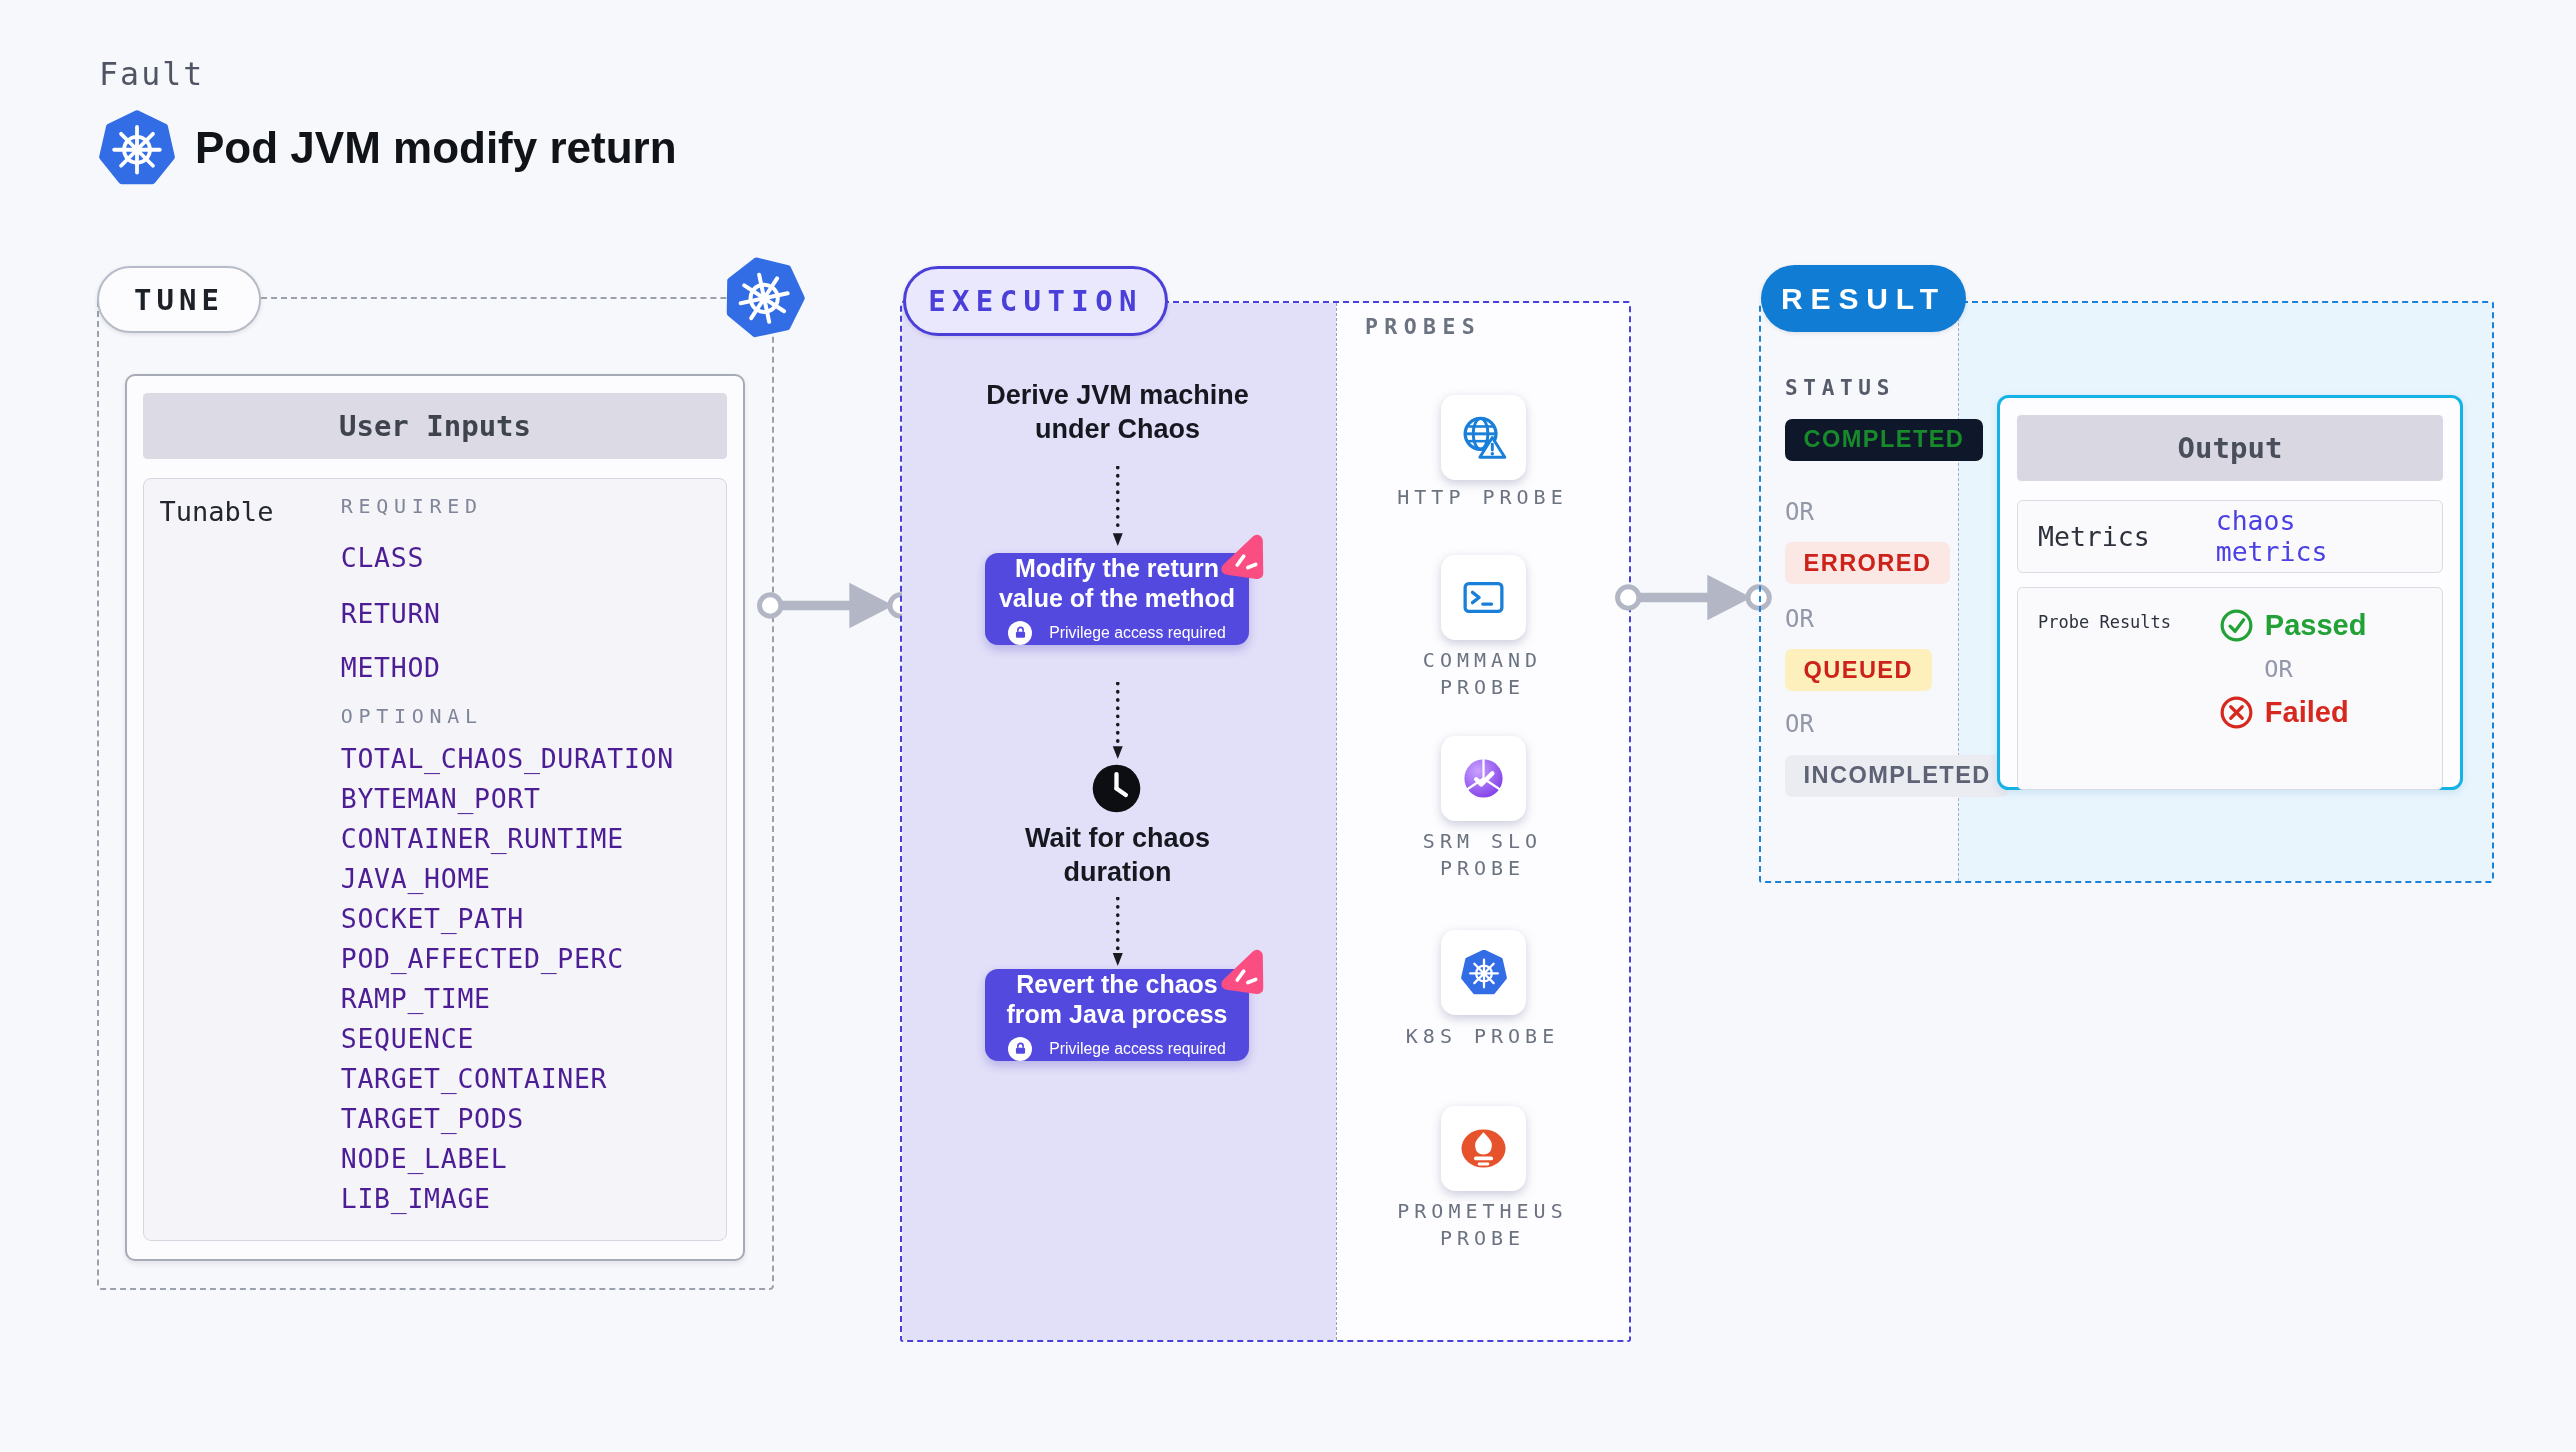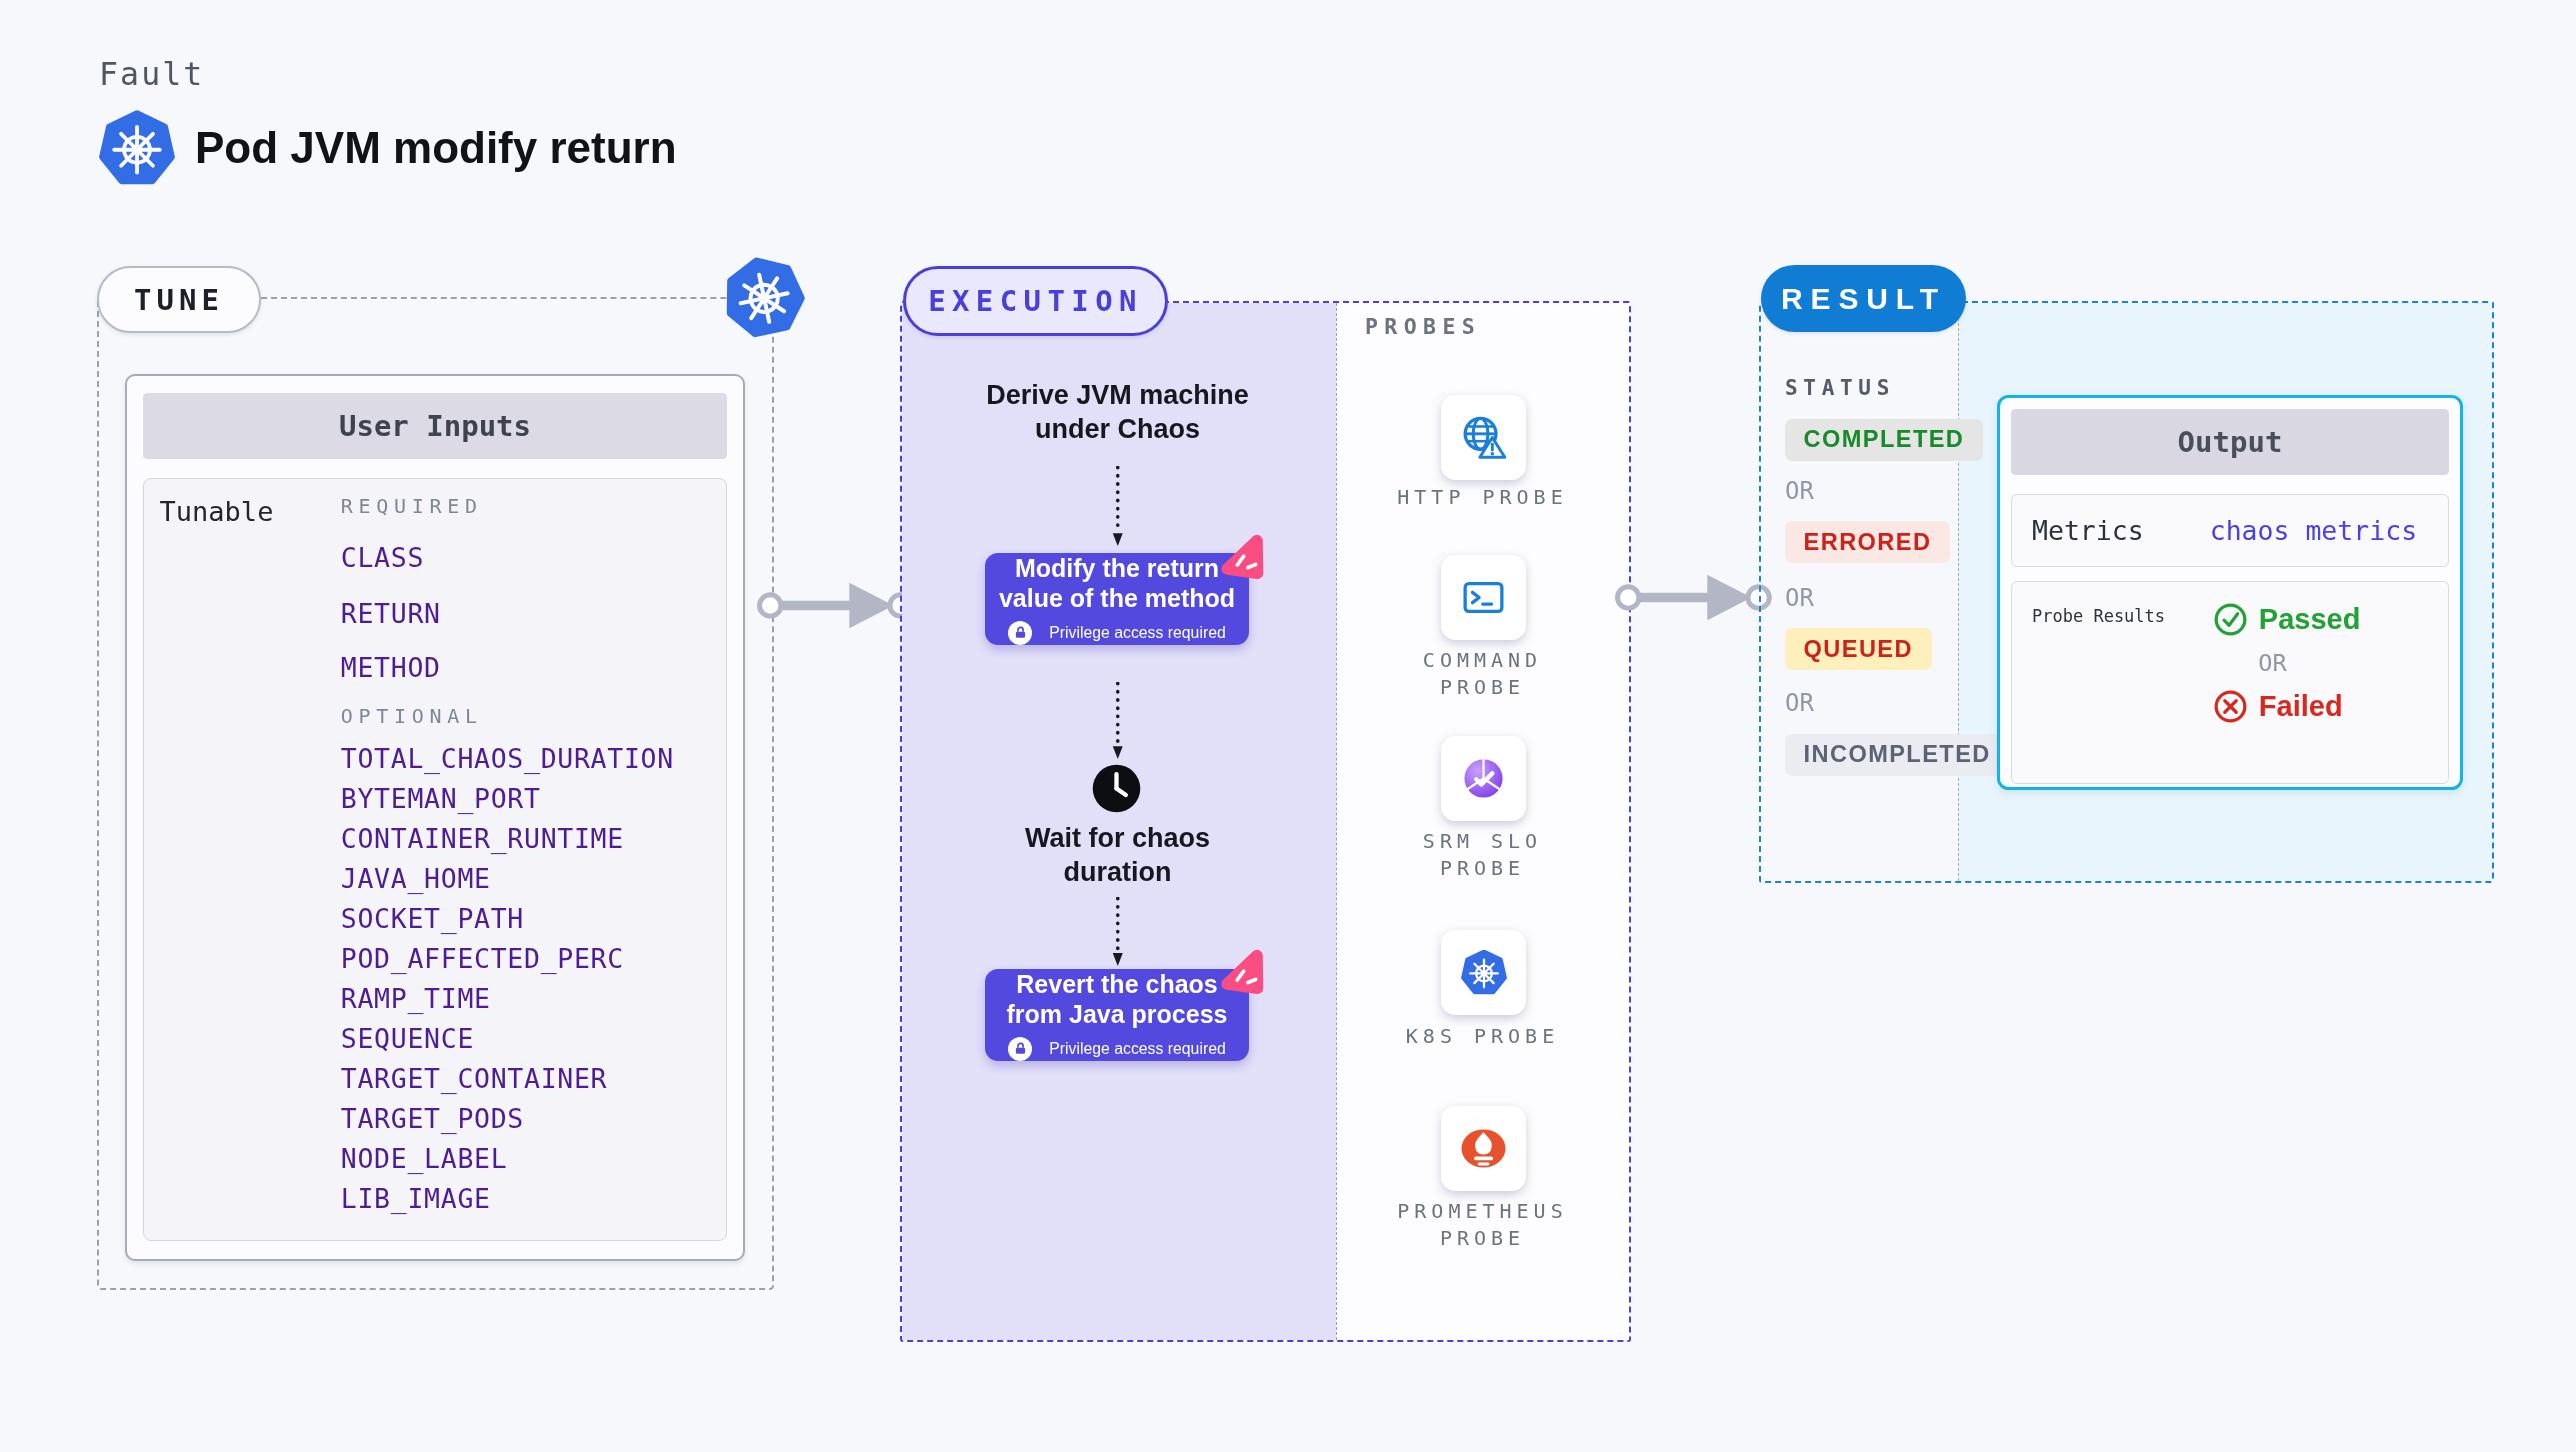--- a/index.html
+++ b/index.html
@@ -66,29 +66,29 @@
                font-size:20px;color:#6b7280;letter-spacing:5px;line-height:26.5px;}
 
   
   .result-box{left:1759px;top:301px;width:731px;height:578px;border:2.9px dashed #1b82da;border-radius:2.9px;}
   .result-azure{position:absolute;left:197px;top:0;right:0;bottom:0;background:#e9f5fd;border-left:1.4px dashed #a8adb9;}
   .status-col{left:1785px;top:376px;display:flex;flex-direction:column;align-items:flex-start;}
   .status-heading{font-family:"DejaVu Sans Mono",monospace;font-size:21px;font-weight:bold;color:#565b69;
                   letter-spacing:5.7px;margin-bottom:18.6px;}
   .badge{height:42px;display:flex;align-items:center;padding:0 18.6px;border-radius:7.2px;
          font-size:23.6px;font-weight:bold;letter-spacing:1.4px;}
-  .st-completed{background:#e5e5e5;color:#178a2a;margin-bottom:16px;}
+  .st-completed{background:#0f172a;color:#178a2a;margin-bottom:37px;}
   .st-errored{background:#fbe7e4;color:#cc221a;margin-bottom:20px;}
   .st-queued{background:#fdf0bd;color:#cc221a;margin-bottom:18.6px;}
   .st-incompleted{background:#ebebf2;color:#5d6374;}
   .or-sep{font-family:"DejaVu Sans Mono",monospace;font-size:24px;color:#9297a9;height:29px;
           display:flex;align-items:center;margin-bottom:15.8px;}
 
   .output-card{left:1997px;top:395px;width:466px;height:395px;background:#fdfdff;border:3.6px solid #15b2e5;
-               border-radius:11.5px;box-shadow:0 2.9px 8.6px rgba(40,130,190,.15);padding:11px;box-sizing:border-box;}
+               border-radius:11.5px;box-shadow:0 2.9px 8.6px rgba(40,130,190,.15);padding:17px;box-sizing:border-box;}
   .output-header{height:66px;background:#d9d8e2;border-radius:4.3px;display:flex;align-items:center;justify-content:center;
                  font-size:29px;font-weight:bold;color:#494e5b;margin-bottom:18.6px;}
   .metrics-row{height:73px;background:#fafafc;border:1.4px solid #d9dbe4;border-radius:5.7px;display:flex;
                align-items:center;padding:0 20px;margin-bottom:14px;box-sizing:border-box;}
   .metrics-label{font-size:26.5px;color:#2c313c;}
   .metrics-value{font-size:26.5px;color:#4b40e3;margin-left:66px;cursor:pointer;}
   .proberes-row{height:203px;background:#fafafc;border:1.4px solid #d9dbe4;border-radius:5.7px;display:flex;
                 padding:21.5px 20px;box-sizing:border-box;}
   .proberes-label{font-size:17px;color:#2c313c;width:168px;line-height:1.55;}
   .proberes-values{display:flex;flex-direction:column;margin-left:14.3px;}

